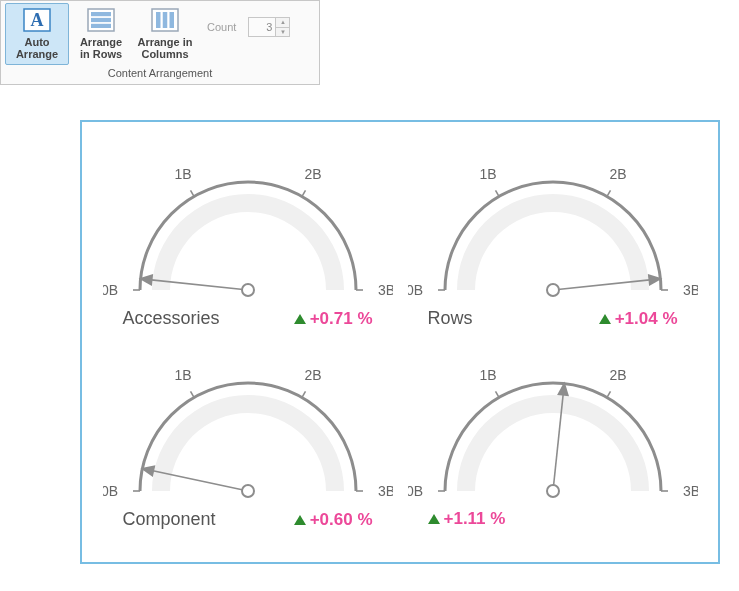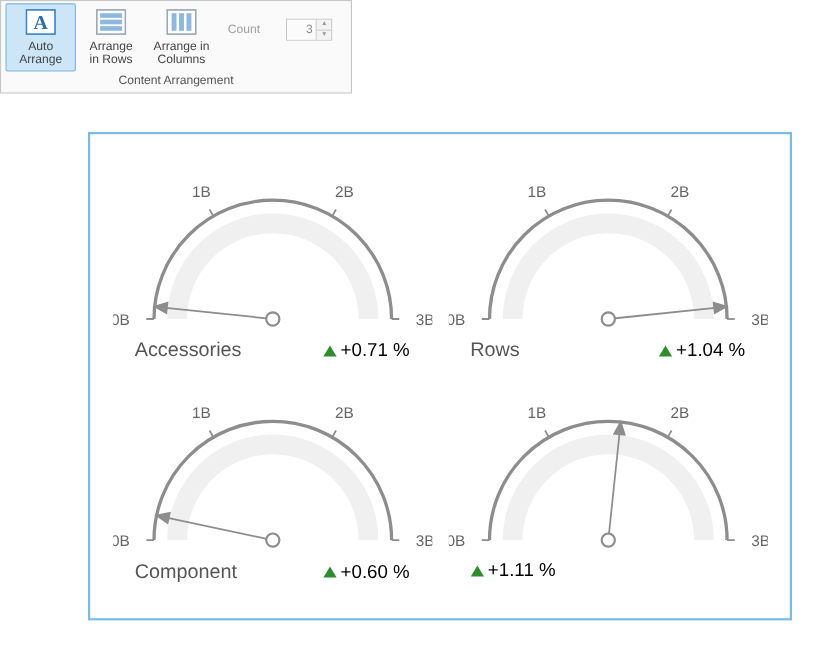--- a/index.html
+++ b/index.html
@@ -49,30 +49,30 @@
     border-color: #7eb4d8;
   }
   .ribbon-btn .icon-wrap {
     width: 32px;
     height: 28px;
     display: flex;
     align-items: center;
     justify-content: center;
     margin-bottom: 2px;
   }
-  .ribbon-btn .lbl { white-space: pre-line; }
+  .ribbon-btn .lbl { white-space: pre-line; font-weight: bold; }
   .count-group {
     display: flex;
     align-items: center;
     margin-left: 10px;
     margin-top: 14px;
     color: #a0a0a0;
     font-size: 11px;
   }
-  .count-group .count-label { margin-right: 24px; }
+  .count-group .count-label { margin-right: 12px; }
   .spinner {
     display: flex;
     align-items: stretch;
     border: 1px solid #c7c7c7;
     background: #fff;
     height: 20px;
     width: 42px;
   }
   .spinner input {
     width: 26px;
@@ -131,24 +131,25 @@
     display: flex;
     justify-content: space-between;
     width: 250px;
     margin-top: -2px;
   }
   .gauge-name {
     font-size: 18px;
     color: #555;
   }
   .gauge-delta {
-    color: #000000;
+    color: #ec4899;
     font-size: 17px;
     display: flex;
     align-items: center;
+    font-weight: bold;
   }
   .gauge-delta .tri {
     display: inline-block;
     width: 0; height: 0;
     border-left: 6px solid transparent;
     border-right: 6px solid transparent;
     border-bottom: 10px solid #2e8b2e;
     margin-right: 4px;
   }
 </style>

